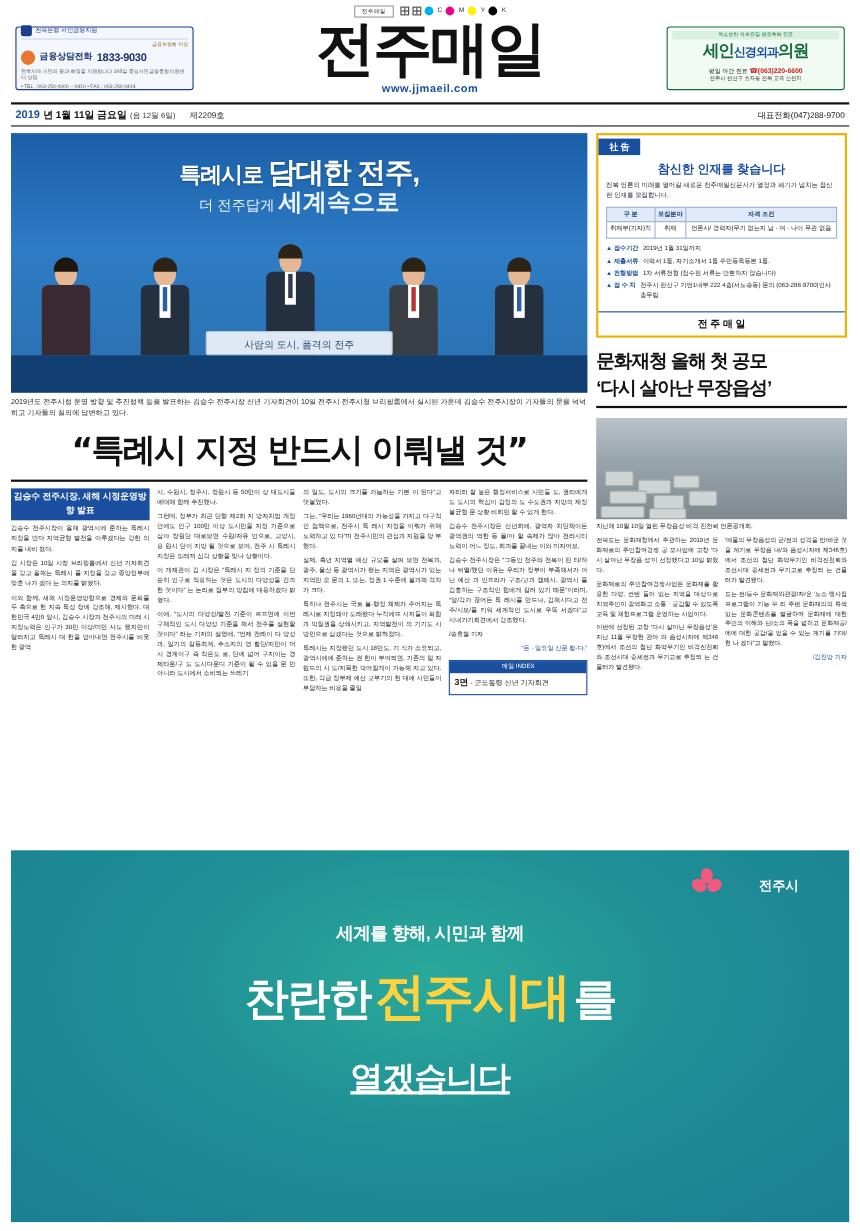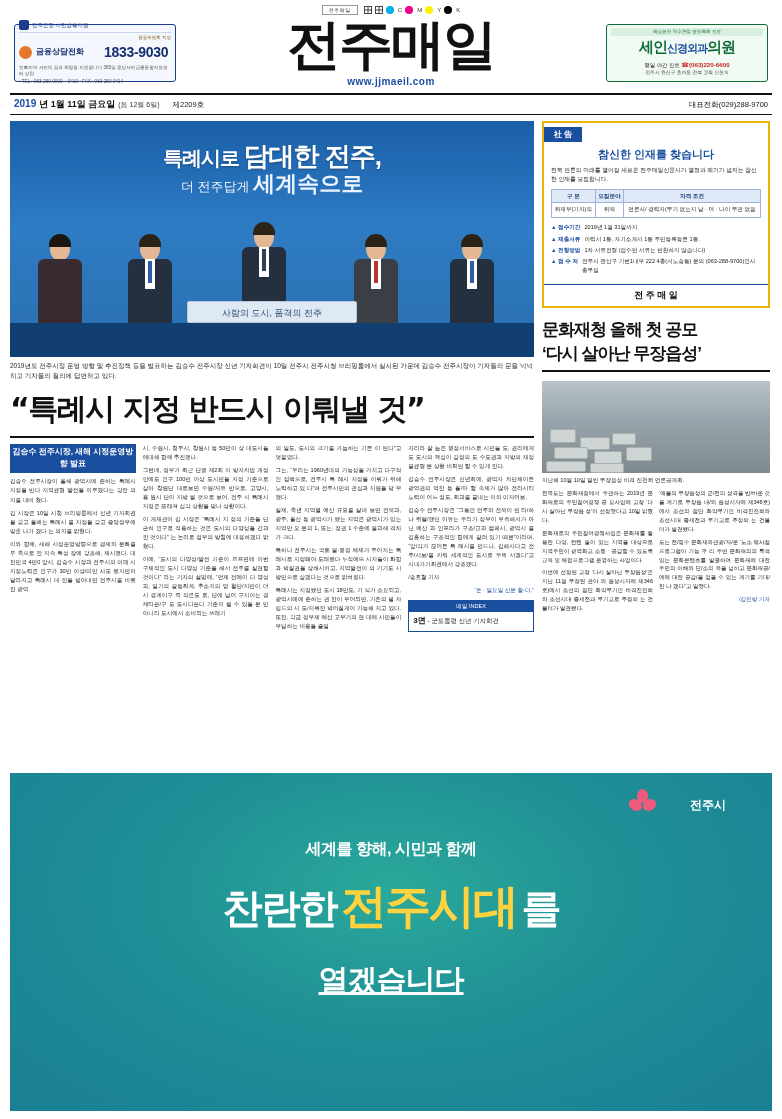--- a/index.html
+++ b/index.html
@@ -39,21 +39,21 @@
     width: 162px; height: 58px; border: 1px solid #1a3e8c; border-radius: 3px;
     background: #f4f7fd; font-size: 6px; color: #1a3e8c; padding: 3px 4px;
     display: flex; flex-direction: column; justify-content: center; line-height: 1.5;
   }
   .ad-left .bank-top { display:flex; align-items:center; gap:3px; border-bottom:1px solid #c9d6ef; padding-bottom:2px; margin-bottom:2px;}
   .ad-left .bank-logo { width:10px;height:10px;border-radius:2px;background:#1a3e8c;}
   .ad-left .bank-name{font-size:5.5px;color:#23478f;}
   .ad-left .phone-row{display:flex;align-items:center;gap:4px;}
   .ad-left .phone-ico{width:13px;height:13px;border-radius:50%;background:#e8772e;}
   .ad-left .phone-label{font-size:8px;font-weight:bold;color:#16306e;}
-  .ad-left .phone-num{font-size:14px;font-weight:bold;color:#16306e;letter-spacing:-0.3px;margin-left:16px;}
+  .ad-left .phone-num{font-size:10px;font-weight:bold;color:#16306e;letter-spacing:-0.3px;}
   .ad-left .small{font-size:4.6px;color:#555;line-height:1.35;margin-top:2px;}
   .ad-left .corner{font-size:4.5px;color:#8a6a2a;text-align:right;}
 
   .title-block { text-align: center; flex: 1; }
   .paper-title {
     font-size: 54px; font-weight: 900; letter-spacing: -2px; line-height: 1;
     font-family: "DejaVu Sans", "Liberation Sans", sans-serif;
   }
   .paper-url { color:#1a4fa0; font-size: 10px; font-weight: bold; letter-spacing: .5px; margin-top: 4px;}
 
@@ -110,21 +110,21 @@
   .fig-body.navy{background:#24303f;}
   .fig-body.grey{background:#3a3f46;}
   .fig-shirt{width:10px;height:30px;background:#fff;margin:0 auto;}
   .fig-tie{width:4px;height:22px;background:#b8352f;margin:-28px auto 0;}
   .fig-tie.blue{background:#2b5ea8;}
   .fig-tie.dark{background:#343b52;}
 
   .caption { font-size: 6.5px; color:#222; line-height:1.5; margin-top:4px; }
 
   .headline {
-    font-size: 30px; font-weight: 900; letter-spacing:-1.5px;
+    text-align:center; font-size: 30px; font-weight: 900; letter-spacing:-1.5px;
     margin: 8px 0 6px; font-family:"DejaVu Sans","Liberation Sans",sans-serif;
   }
   .rule-thick { border-top: 2px solid #111; }
 
   
   .story-head {
     background:#1a4fa0; color:#fff; font-size:8px; font-weight:bold; text-align:center;
     padding:2px 0; margin-bottom:4px;
   }
   .lede { font-size: 9px; font-weight:bold; line-height:1.9; text-align:center; margin-bottom:6px; color:#111;}
@@ -235,21 +235,21 @@
     </div>
   </div>
 
   <div class="datebar">
     <div class="left">
       <span class="yr">2019</span>
       <span class="dt">년 1월 11일 금요일</span>
       <span class="lunar">(음 12월 6일)</span>
       <span class="issue">제2209호</span>
     </div>
-    <div class="right">대표전화(029)288-9700</div>
+    <div class="right">대표전화(047)288-9700</div>
   </div>
 
   <div class="grid">
 
     <div class="col-left">
 
       <div class="photo">
         <div class="banner-title">
           <span>특례시로</span>
           <span class="big">담대한 전주,</span>

